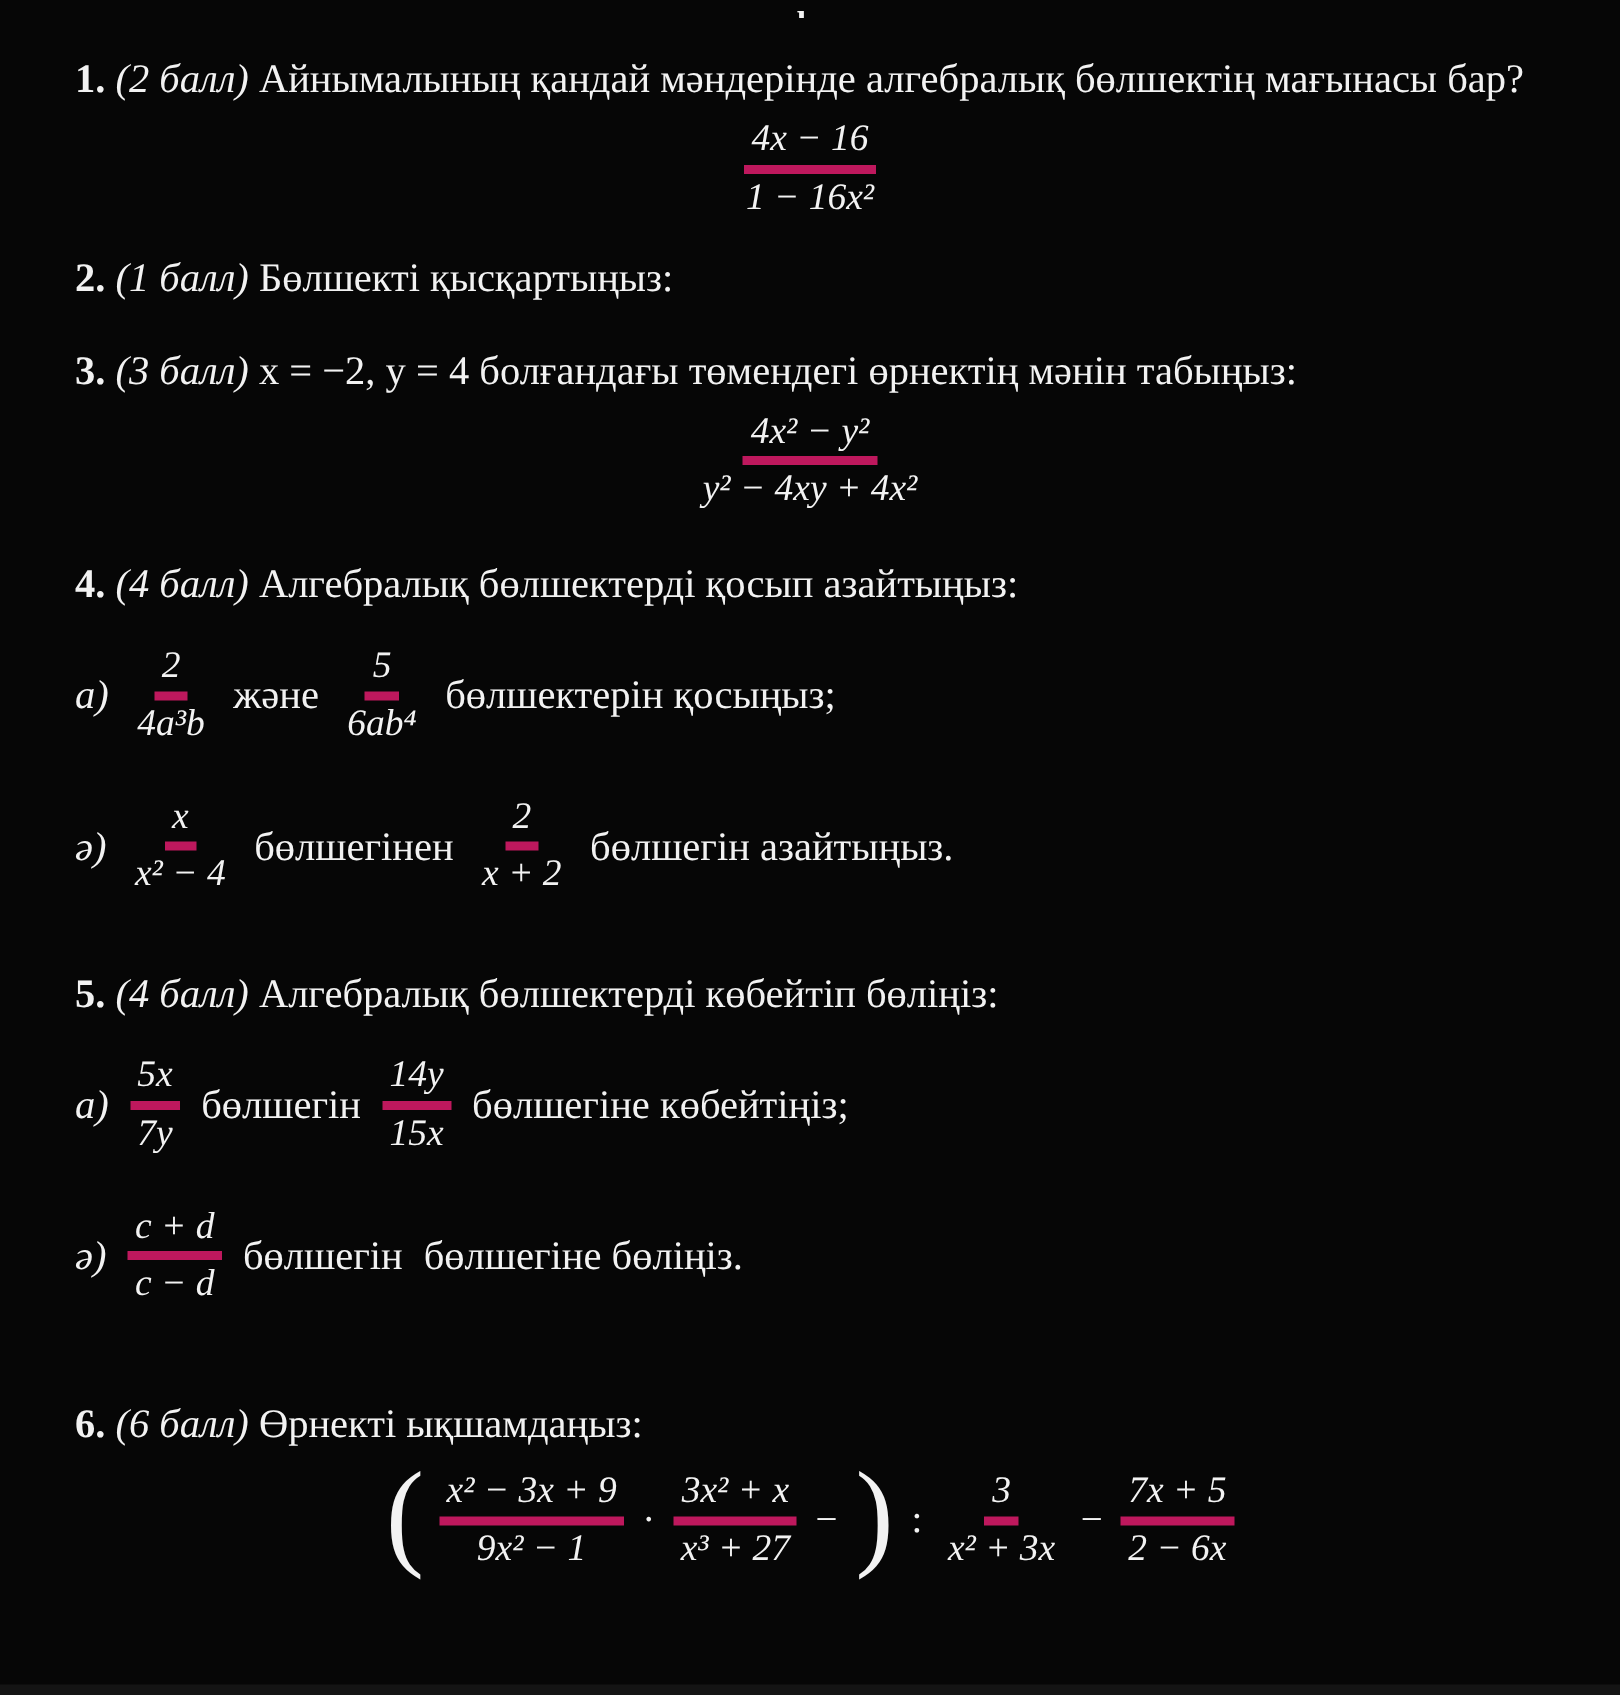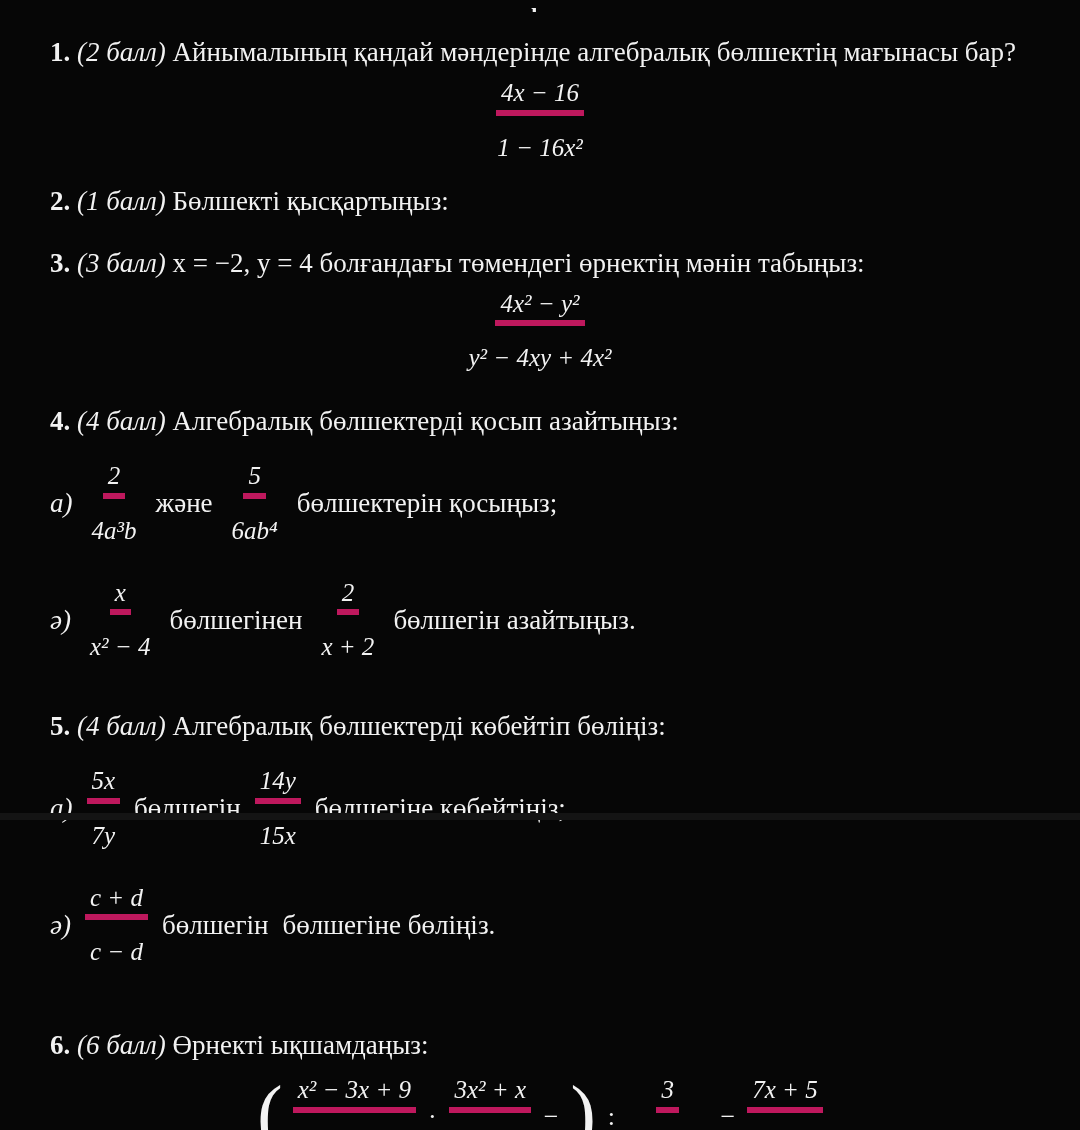--- a/index.html
+++ b/index.html
@@ -6,21 +6,21 @@
   html, body { margin: 0; padding: 0; }
   body {
     width: 1080px;
     height: 1130px;
     background: #060606;
     color: #f2f2f2;
     font-family: "Liberation Serif", "DejaVu Serif", serif;
     font-size: 27px;
     overflow: hidden;
   }
-  .page { padding: 0 50px; position: relative; width: 1080px; height: 820px; }
+  .page { padding: 0 50px; position: relative; width: 1080px; height: 1130px; }
 
   
   .top-fragment {
     height: 12px;
     overflow: hidden;
     text-align: center;
   }
   .top-fragment span {
     display: inline-block;
     margin-top: -16px;
@@ -51,21 +51,21 @@
   .frac {
     display: inline-flex;
     flex-direction: column;
     align-items: center;
     font-style: italic;
     font-size: 25px;
     line-height: 1.15;
     vertical-align: middle;
   }
   .frac .fnum { padding: 1px 5px 2px 5px; border-bottom: 6px solid #be185d; white-space: nowrap; }
-  .frac .fden { padding: 18px 5px 0 5px; white-space: nowrap; }
+  .frac .fden { padding: 2px 5px 0 5px; white-space: nowrap; }
 
   .subitem {
     display: flex;
     align-items: center;
     gap: 14px;
     line-height: 1.2;
   }
   .subitem.first { margin-top: 22px; }
   .subitem.second { margin-top: 32px; }
   .subitem .label { font-style: italic; }

